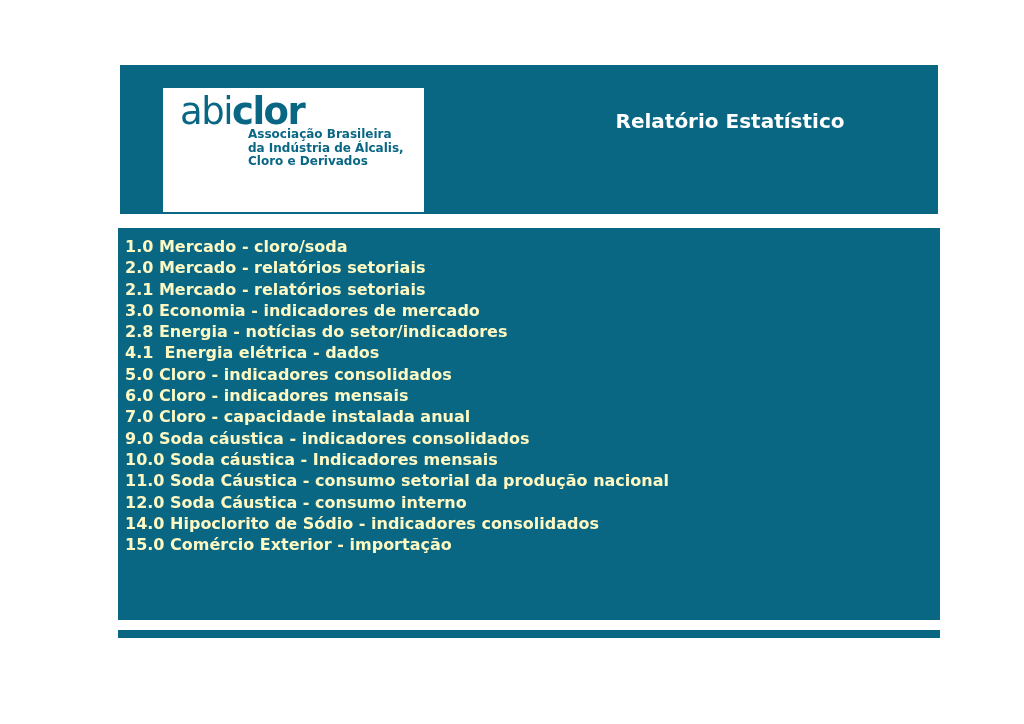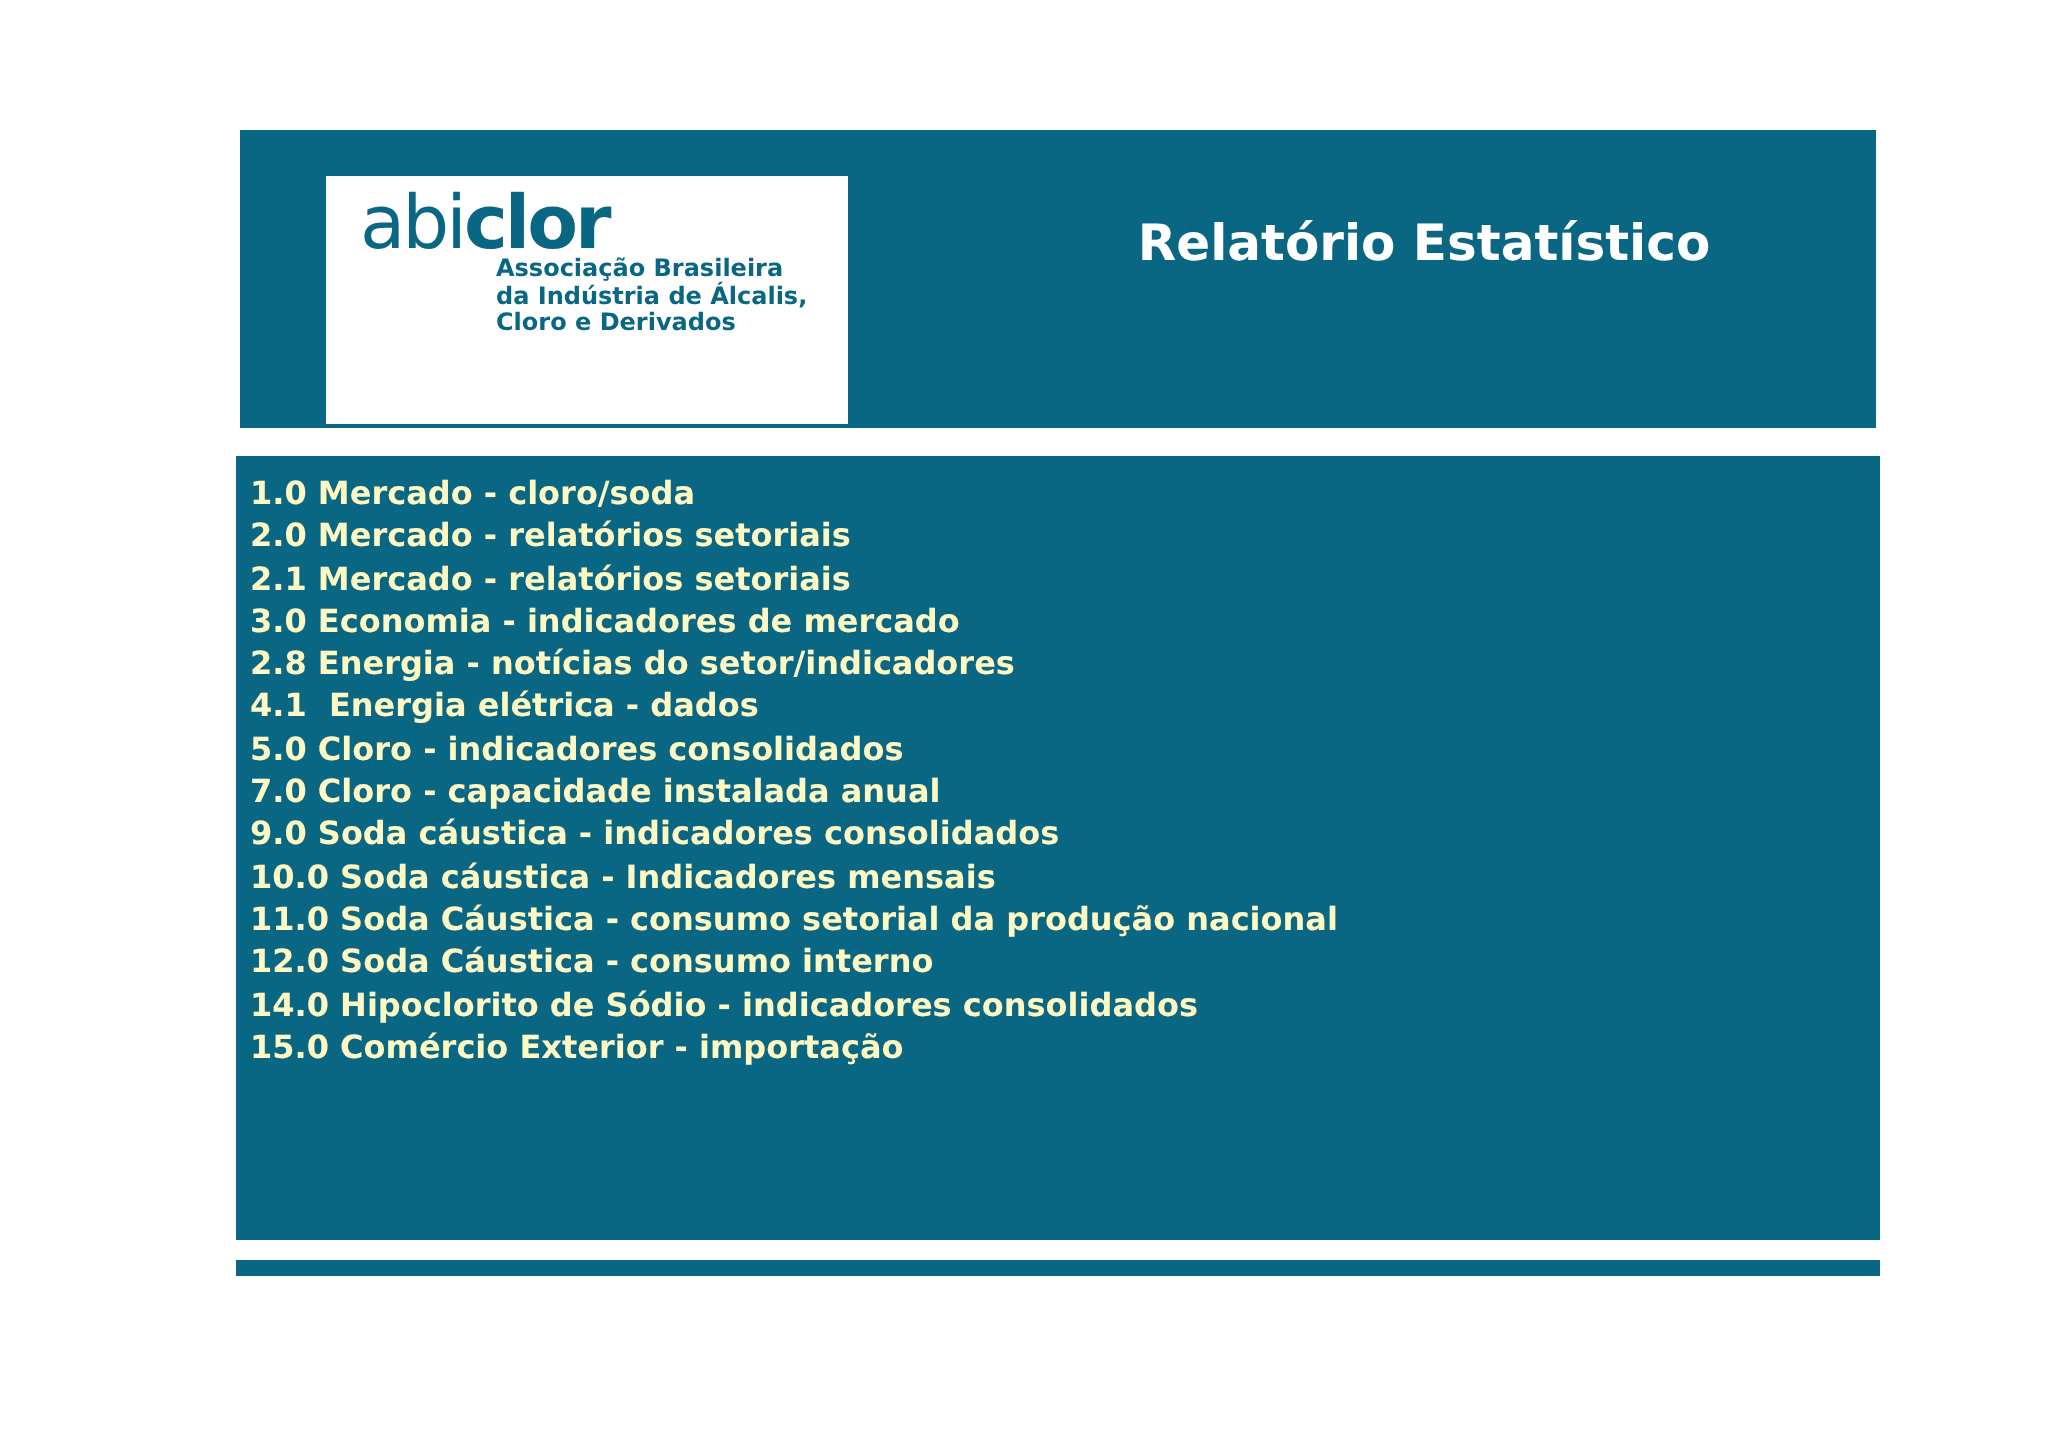--- a/index.html
+++ b/index.html
@@ -19,22 +19,22 @@
     font-size:37px;letter-spacing:-1.5px;color:var(--teal,#0a6784);
     white-space:nowrap;
   }
   .wordmark .brand-light{font-weight:400;}
   .wordmark .brand-bold{font-weight:700;}
   .tagline{
     position:absolute;left:85px;top:40px;color:var(--teal,#0a6784);
     font-weight:700;font-size:12px;line-height:13.5px;white-space:nowrap;
   }
   .title-block{
-    position:absolute;left:387px;top:42px;width:410px;text-align:center;
-    color:#ffffff;font-weight:700;font-size:25px;line-height:29px;
+    position:absolute;left:405px;top:42px;width:410px;text-align:center;
+    color:#ffffff;font-weight:700;font-size:20px;line-height:29px;
   }
   .toc-panel{
     position:absolute;left:118px;top:228px;width:822px;height:392px;
     background:var(--teal,#0a6784);box-sizing:border-box;padding:8px 8px 0 7px;
   }
   .toc-item{
     color:#fef9c3;font-weight:700;font-size:16px;line-height:21.3px;
     white-space:pre;overflow:hidden;
   }
   .bottom-bar{
@@ -67,20 +67,21 @@
   </div>
 
   <div class="toc-panel">
       <div class="toc-item">1.0 Mercado - cloro/soda</div>
       <div class="toc-item">2.0 Mercado - relatórios setoriais</div>
       <div class="toc-item">2.1 Mercado - relatórios setoriais</div>
       <div class="toc-item">3.0 Economia - indicadores de mercado</div>
       <div class="toc-item">2.8 Energia - notícias do setor/indicadores</div>
       <div class="toc-item">4.1  Energia elétrica - dados</div>
       <div class="toc-item">5.0 Cloro - indicadores consolidados</div>
+      <div class="toc-item">6.0 Cloro - indicadores mensais</div>
       <div class="toc-item">7.0 Cloro - capacidade instalada anual</div>
       <div class="toc-item">9.0 Soda cáustica - indicadores consolidados</div>
       <div class="toc-item">10.0 Soda cáustica - Indicadores mensais</div>
       <div class="toc-item">11.0 Soda Cáustica - consumo setorial da produção nacional</div>
       <div class="toc-item">12.0 Soda Cáustica - consumo interno</div>
       <div class="toc-item">14.0 Hipoclorito de Sódio - indicadores consolidados</div>
       <div class="toc-item">15.0 Comércio Exterior - importação</div>
     </div>
 
   <div class="bottom-bar"></div>

